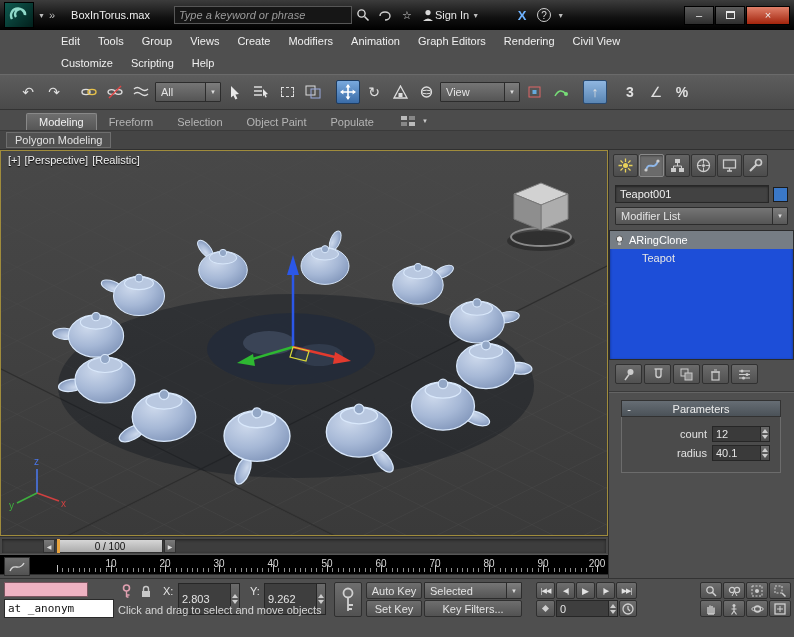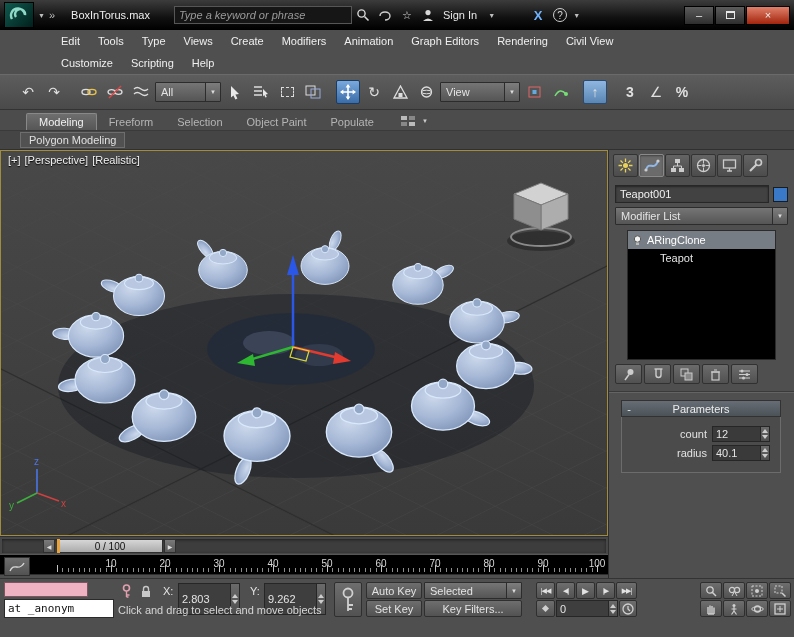--- a/index.html
+++ b/index.html
@@ -11,21 +11,21 @@
 
   
   .titlebar{left:0;top:0;width:794px;height:30px;background:linear-gradient(#3c3c3c,#101010 60%,#000);display:flex;align-items:center;padding:0 4px;color:#e8e8e8}
   .logo{width:30px;height:26px;background:linear-gradient(135deg,#0f5a50,#02201c);border:1px solid #000;display:flex;align-items:center;justify-content:center;margin-right:2px}
   .tinyarrow{font-size:7px;color:#bdbdbd;margin:0 2px}
   .fname{margin-left:14px;margin-right:10px;color:#efefef}
   .searchbox{width:178px;height:18px;background:#161616;border:1px solid #565656;display:flex;align-items:center;padding:0 4px;margin-left:14px}
   .searchbox input{font-style:italic;color:#cfcfcf}
   .searchbox input::placeholder{color:#9a9a9a;font-style:italic}
   .tbicon{width:22px;height:20px;display:flex;align-items:center;justify-content:center;color:#d8d8d8}
-  .signin{display:flex;align-items:center;gap:9px;margin:0 4px}
+  .signin{display:flex;align-items:center;gap:1px;margin:0 4px}
   .xlogo{color:#6fb3ff;font-weight:bold;font-size:13px}
   .helpcirc{width:14px;height:14px;border:1px solid #cfcfcf;border-radius:50%;font-size:10px;display:flex;align-items:center;justify-content:center}
   .winbtns{margin-left:auto;display:flex;gap:1px}
   .winbtn{width:30px;height:19px;background:linear-gradient(#5c5c5c,#2e2e2e);border:1px solid #000;display:flex;align-items:center;justify-content:center;color:#eee;font-size:11px}
   .winbtn.close{width:44px;background:linear-gradient(#e0806a,#a3240c)}
   .maxglyph{width:9px;height:8px;border:1px solid #e8e8e8;border-top-width:2px}
 
   
   .menurow{left:0;width:794px;height:22px;background:#4f4f4f;display:flex;align-items:flex-end;padding-left:52px}
   .menuitem{padding:0 9px;line-height:22px;color:#efefef}
@@ -40,21 +40,21 @@
   .dd .ddtext{flex:1;padding:0 5px;white-space:nowrap;overflow:hidden}
   .dd .ddarrow{width:15px;height:100%;border-left:1px solid #2c2c2c;background:linear-gradient(#7d7d7d,#585858);display:flex;align-items:center;justify-content:center;font-size:6px;color:#ddd}
   .dashedrect{width:13px;height:10px;border:1px dashed #ddd}
 
   
   .ribbonrow{left:0;top:110px;width:794px;height:21px;background:#4c4c4c;border-bottom:1px solid #3a3a3a;display:flex;align-items:flex-end;padding-left:26px}
   .rtab{padding:2px 12px;color:#b5b5b5}
   .rtab.active{background:linear-gradient(#6e6e6e,#565656);border:1px solid #888;border-bottom:none;color:#f2f2f2;border-radius:2px 2px 0 0}
   .ribbonextras{display:flex;align-items:center;gap:6px;margin-left:14px;padding-bottom:3px}
   .polymodrow{left:0;top:131px;width:794px;height:19px;background:#454545;border-bottom:1px solid #303030;display:flex;align-items:center}
-  .pmtab{margin-left:20px;padding:1px 8px;background:#515151;border:1px solid #6e6e6e;color:#e0e0e0}
+  .pmtab{margin-left:6px;padding:1px 8px;background:#515151;border:1px solid #6e6e6e;color:#e0e0e0}
 
   
   .viewport{left:0;top:150px;width:608px;height:386px;background:#3f3f3f;border:1px solid #a08c3c}
   .vplabel{left:8px;top:154px;display:flex;gap:4px;color:#f0f0f0;text-shadow:0 1px 1px #000}
 
   
   .timerow{left:0;top:536px;width:608px;height:18px;background:#474747;border-top:1px solid #2f2f2f}
   .ttrack{position:absolute;left:2px;right:2px;top:2px;height:14px;background:#3d3d3d;box-shadow:inset 0 1px 3px rgba(0,0,0,.5)}
   .thandle{position:absolute;left:55px;top:0;width:106px;height:14px;background:linear-gradient(#d6d6d6,#ababab);border:1px solid #2e2e2e;color:#111;display:flex;align-items:center;justify-content:center;font-size:10px}
   .tslidebtn{position:absolute;top:0;width:12px;height:14px;background:linear-gradient(#7a7a7a,#585858);border:1px solid #2e2e2e;color:#ddd;font-size:6px;display:flex;align-items:center;justify-content:center}
@@ -67,21 +67,21 @@
 
   
   .cpanel{left:608px;top:150px;width:186px;height:428px;background:#4f4f4f;border-left:1px solid #2e2e2e;padding:2px 0}
   .cptabs{display:flex;gap:1px;padding:2px 4px;height:28px}
   .cptab{width:25px;height:23px;display:flex;align-items:center;justify-content:center;background:linear-gradient(#646464,#4c4c4c);border:1px solid #333;border-radius:2px}
   .cptab.active{background:#6b6b6b;border-color:#8a8a8a;box-shadow:inset 0 1px 2px rgba(0,0,0,.4)}
   .namerow{display:flex;align-items:center;margin:5px 6px 4px}
   .sunken{background:#424242;border:1px solid #272727;box-shadow:inset 0 1px 2px rgba(0,0,0,.45);height:18px;display:flex;align-items:center;padding:0 4px;color:#f0f0f0}
   .swatch{width:15px;height:15px;background:#3a78c8;border:1px solid #1c1c1c;margin-left:4px}
   .modlist{margin:0 6px 5px}
-  .stack{margin:0 18px;height:130px;background:#000000;border:1px solid #2b2b2b;box-shadow:inset 0 1px 3px rgba(0,0,0,.4);overflow:hidden}
+  .stack{margin:0 0;height:130px;background:#1d4ed8;border:1px solid #2b2b2b;box-shadow:inset 0 1px 3px rgba(0,0,0,.4);overflow:hidden}
   .stackrow{height:18px;display:flex;align-items:center;padding-left:5px;color:#e6e6e6}
   .stackrow.sel{background:#767d84;color:#fff}
   .stackrow .slabel{margin-left:5px}
   .stackrow.indent{padding-left:27px}
   .stackbtns{display:flex;gap:2px;margin:4px 6px 0}
   .sbtn{width:27px;height:20px;background:linear-gradient(#6b6b6b,#515151);border:1px solid #313131;border-radius:2px;display:flex;align-items:center;justify-content:center}
   .cpdivider{margin:7px 0;border-top:1px solid #3a3a3a;border-bottom:1px solid #646464}
   .rollout{margin:4px 12px;width:160px}
   .rollhead{height:17px;background:linear-gradient(#666d74,#4b5258);border:1px solid #323232;display:flex;align-items:center;color:#ececec}
   .rollhead .minus{width:14px;text-align:center}
@@ -153,21 +153,21 @@
     <div class="winbtn">
         <span class="maxglyph"></span>
       </div>
     <div class="winbtn close">×</div>
   </div>
 </div>
 
 <div class="abs menurow" style="top:30px">
   <span class="menuitem">Edit</span>
   <span class="menuitem">Tools</span>
-  <span class="menuitem">Type</span>
+  <span class="menuitem">Group</span>
   <span class="menuitem">Views</span>
   <span class="menuitem">Create</span>
   <span class="menuitem">Modifiers</span>
   <span class="menuitem">Animation</span>
   <span class="menuitem">Graph Editors</span>
   <span class="menuitem">Rendering</span>
   <span class="menuitem">Civil View</span>
 </div>
 <div class="abs menurow" style="top:52px">
   <span class="menuitem">Customize</span>
@@ -583,21 +583,21 @@
   </div>
   <span class="ticklabel" style="left:111px">10</span>
   <span class="ticklabel" style="left:165px">20</span>
   <span class="ticklabel" style="left:219px">30</span>
   <span class="ticklabel" style="left:273px">40</span>
   <span class="ticklabel" style="left:327px">50</span>
   <span class="ticklabel" style="left:381px">60</span>
   <span class="ticklabel" style="left:435px">70</span>
   <span class="ticklabel" style="left:489px">80</span>
   <span class="ticklabel" style="left:543px">90</span>
-  <span class="ticklabel" style="left:597px">100</span>
+  <span class="ticklabel" style="left:597px">200</span>
   <div class="tickminor"></div>
   <div class="tickmajor"></div>
 </div>
 
 <div class="abs statusbar">
   <div class="abs pinkbox"></div>
   <div class="abs listener">
     <input type="text" value="at _anonym" style="">
   </div>
 

